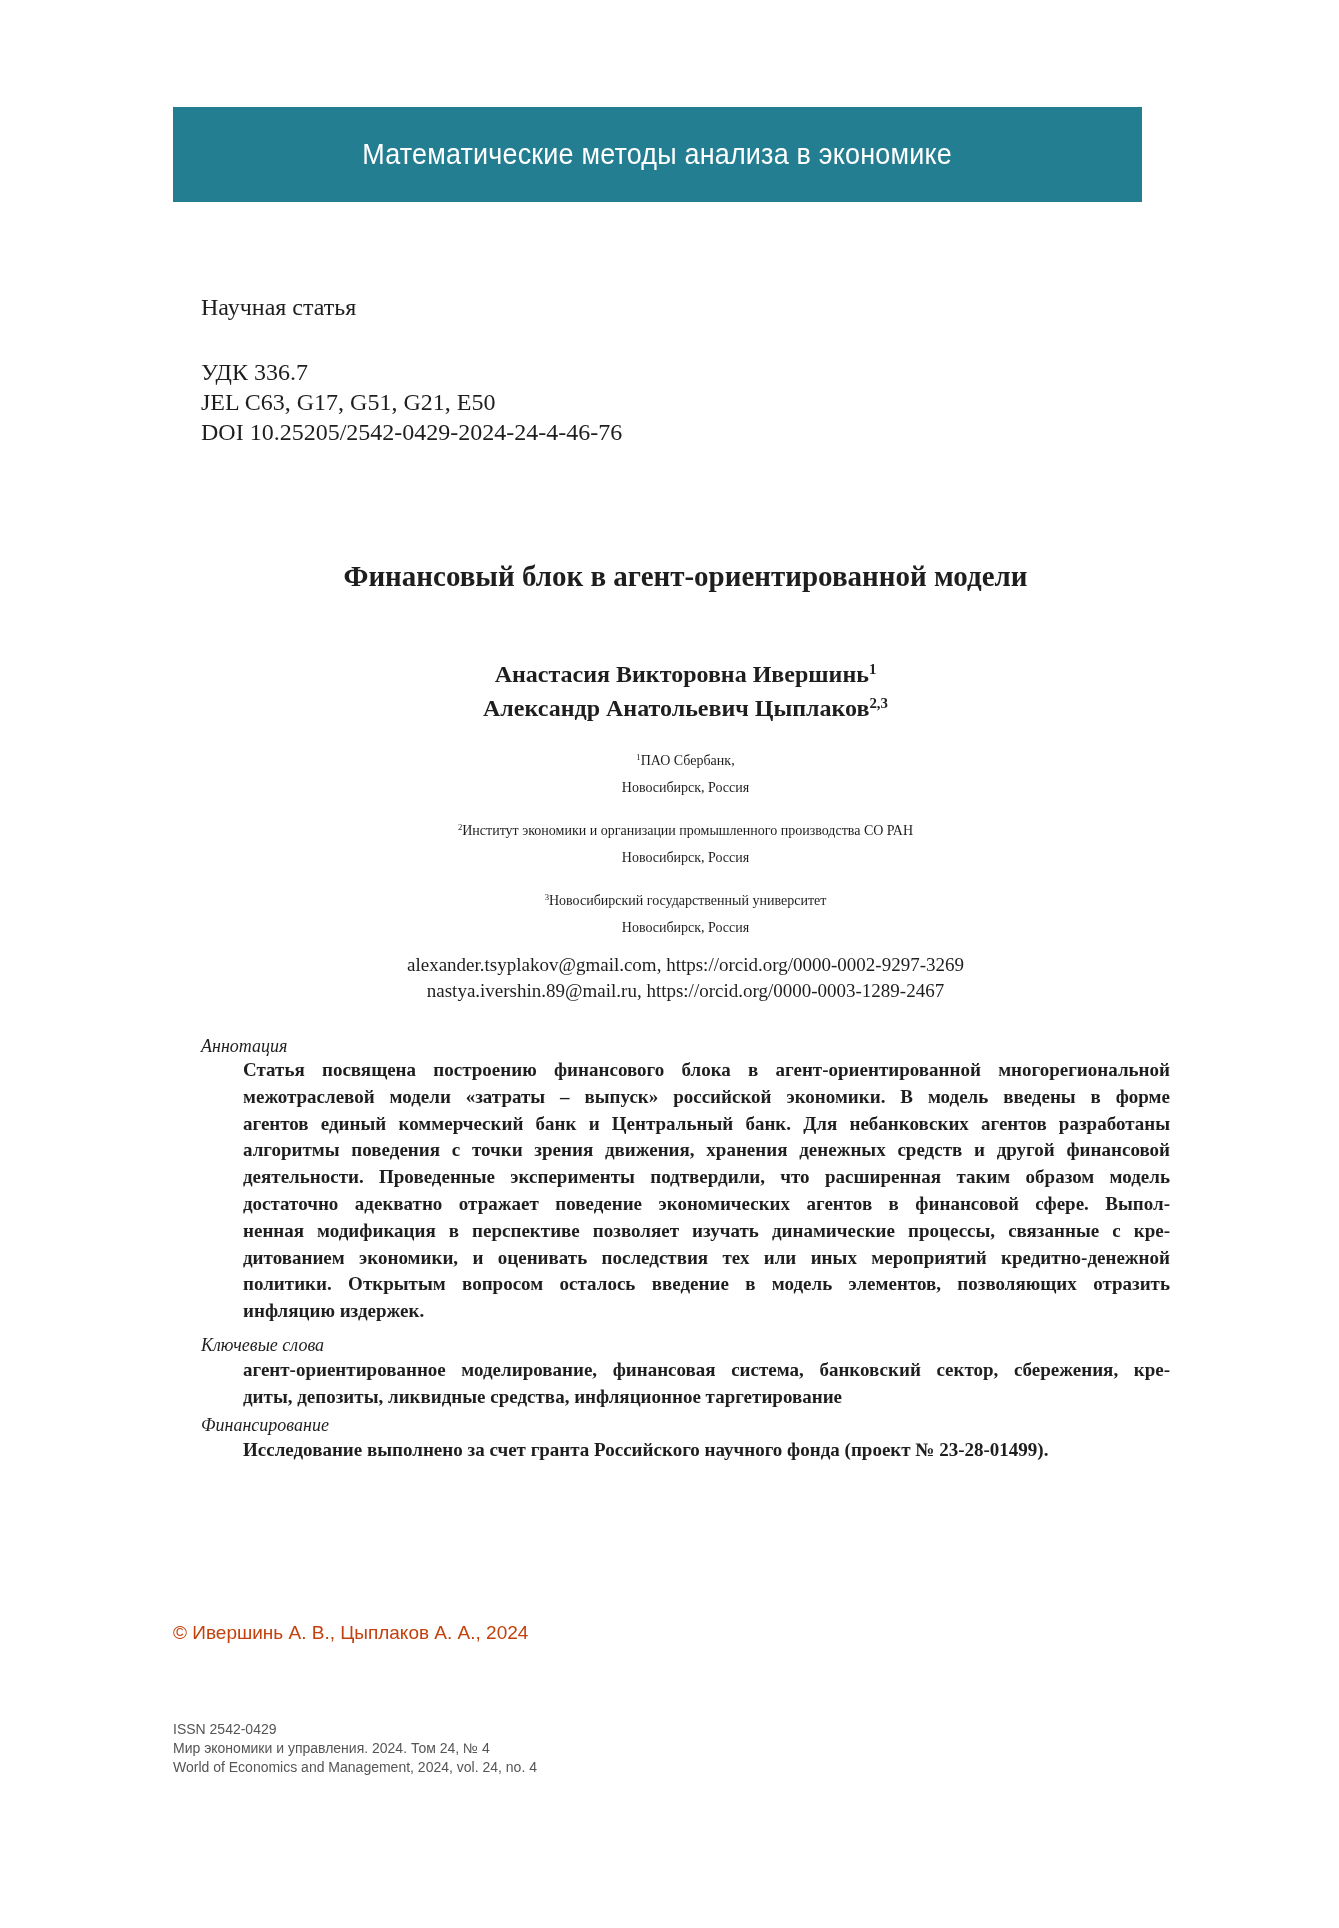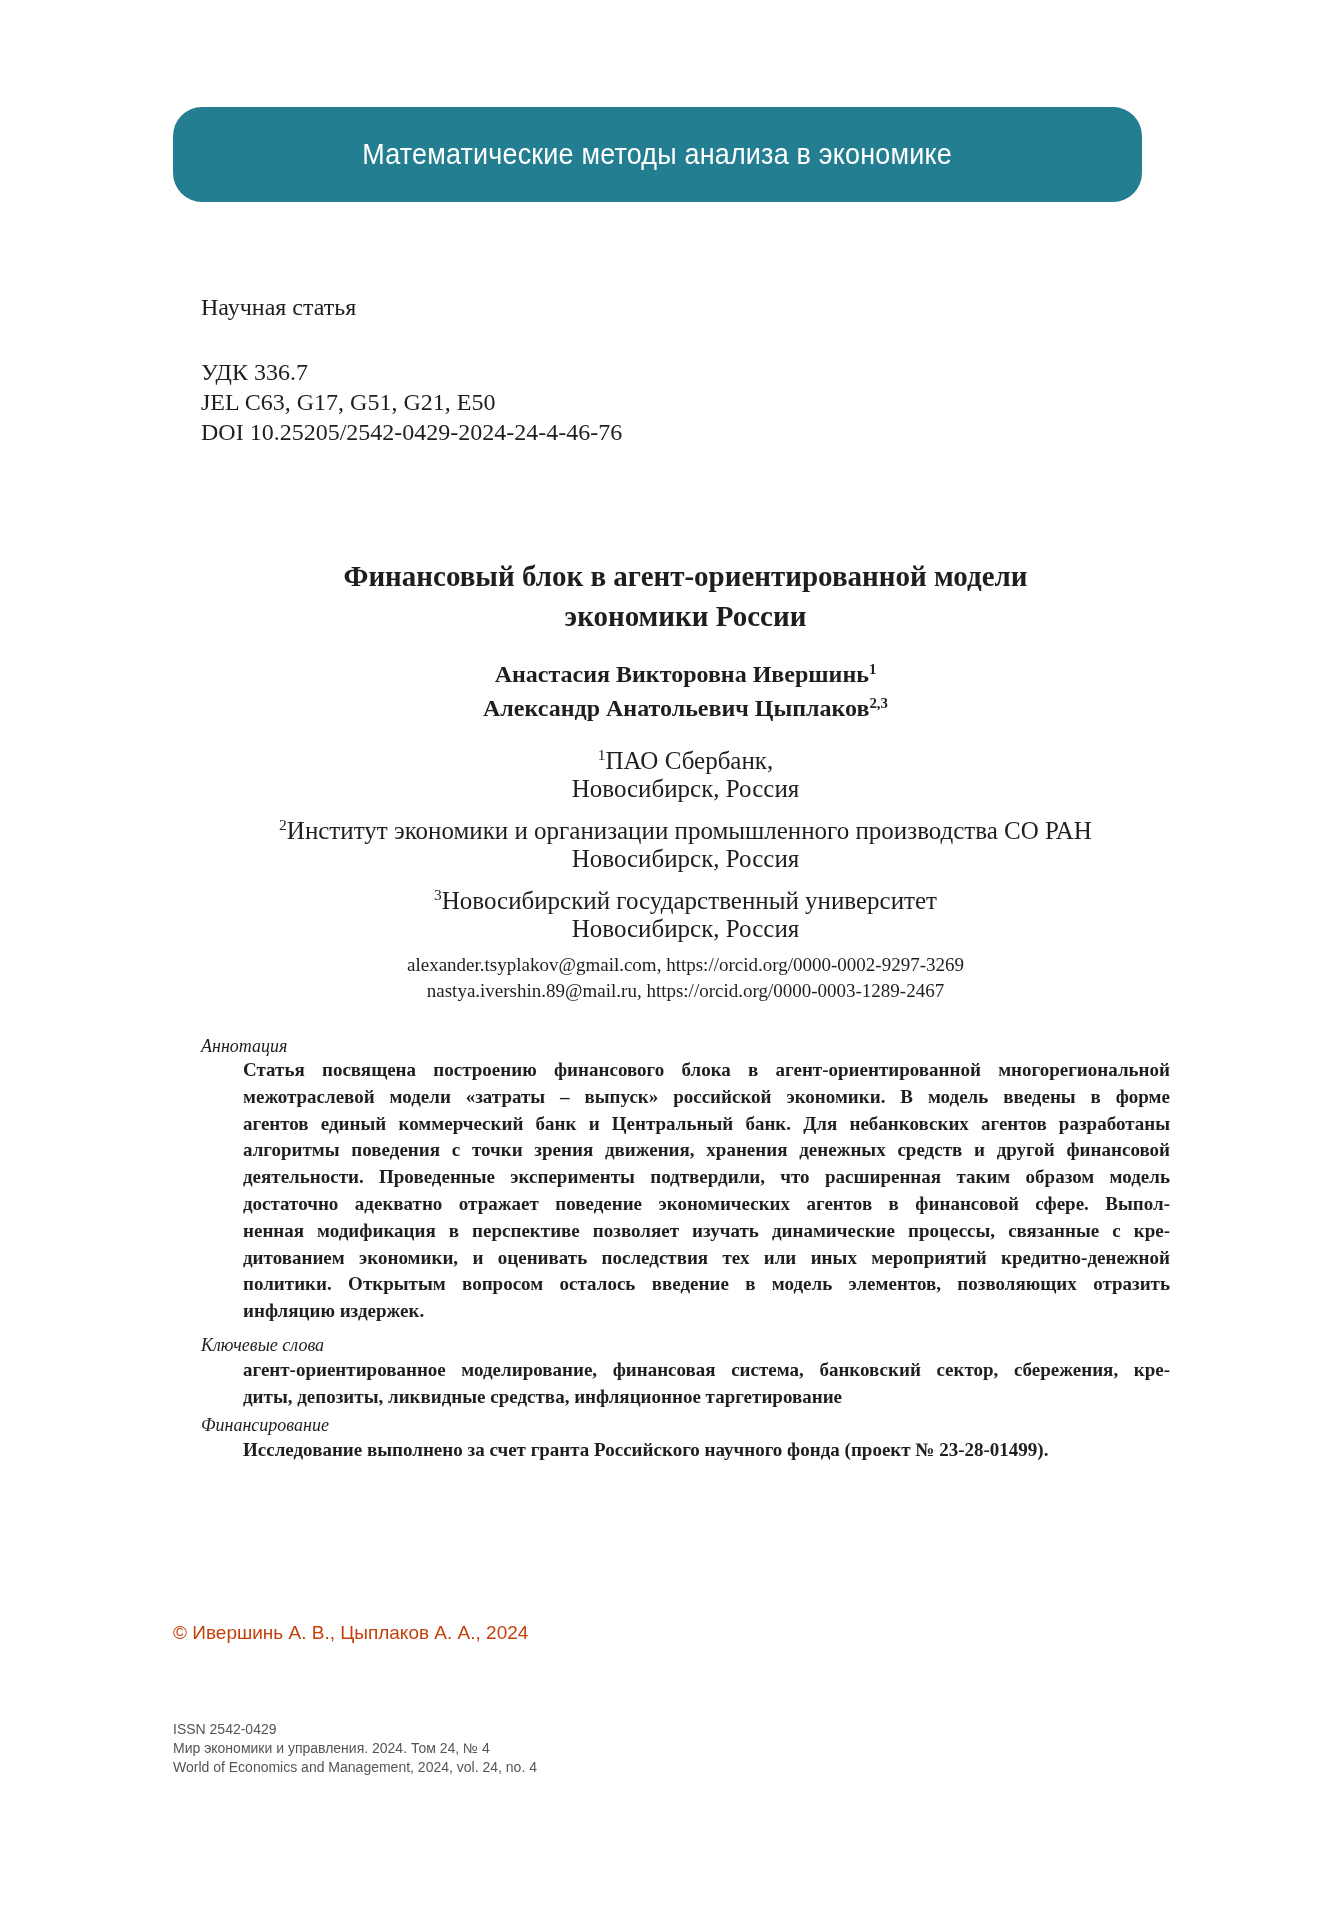--- a/index.html
+++ b/index.html
@@ -2,21 +2,21 @@
 <html><head>
 <meta charset="utf-8">
 <style>
   html, body { margin: 0; padding: 0; background: #ffffff; }
   body { width: 1339px; height: 1928px; position: relative; overflow: hidden; color: #1e1e1e; }
   .serif { font-family: "Liberation Serif", "DejaVu Serif", serif; margin-left: 28px; }
   .sans { font-family: "Liberation Sans", "DejaVu Sans", sans-serif; }
 
   .header-band {
     position: absolute; left: 173px; top: 107px; width: 969px; height: 95px;
-    background: #237e91; display: flex; align-items: center; justify-content: center; border-radius: 29px;
+    background: #237e91; display: flex; align-items: center; justify-content: center;
   }
   .header-band .title {
     color: #ffffff; font-size: 29px; letter-spacing: 0.2px;
     font-family: "Liberation Sans", "DejaVu Sans", sans-serif;
     transform: scaleX(0.93);
   }
 
   .abs { position: absolute; }
   .meta-line { font-size: 24px; line-height: 30px; white-space: nowrap; }
 
@@ -25,21 +25,21 @@
     font-size: 29px; font-weight: bold; line-height: 40px;
   }
   .authors {
     position: absolute; left: 173px; width: 969px; top: 659px; text-align: center;
     font-size: 24px; font-weight: bold; line-height: 31px;
   }
   .authors sup, .aff sup { font-size: 62%; vertical-align: 0; position: relative; top: -0.55em; }
 
   .aff {
     position: absolute; left: 173px; width: 969px; text-align: center;
-    font-size: 25px; line-height: 25px;
+    font-size: 14px; line-height: 25px;
   }
   .emails {
     position: absolute; left: 173px; width: 969px; top: 952px; text-align: center;
     font-size: 19px; line-height: 26px;
   }
 
   .section-label {
     position: absolute; left: 173px; font-size: 18px; font-style: italic; line-height: 22px;
   }
   .section-body {
@@ -64,21 +64,20 @@
 
 <div class="abs serif meta-line" style="left:173px; top:292px;">Научная статья</div>
 <div class="abs serif" style="left:173px; top:357px;">
   <div class="meta-line">УДК 336.7</div>
   <div class="meta-line">JEL C63, G17, G51, G21, E50</div>
   <div class="meta-line">DOI 10.25205/2542-0429-2024-24-4-46-76</div>
 </div>
 
 <div class="article-title serif">
   <div>Финансовый блок в агент-ориентированной модели</div>
-  <div>экономики России</div>
 </div>
 
 <div class="authors serif">
   <div><span>Анастасия Викторовна Ивершинь</span><sup>1</sup></div>
   <div><span>Александр Анатольевич Цыплаков</span><sup>2,3</sup></div>
 </div>
 
 <div class="aff serif" style="top:748px;">
   <div><sup>1</sup><span>ПАО Сбербанк,</span></div>
   <div>Новосибирск, Россия</div>

